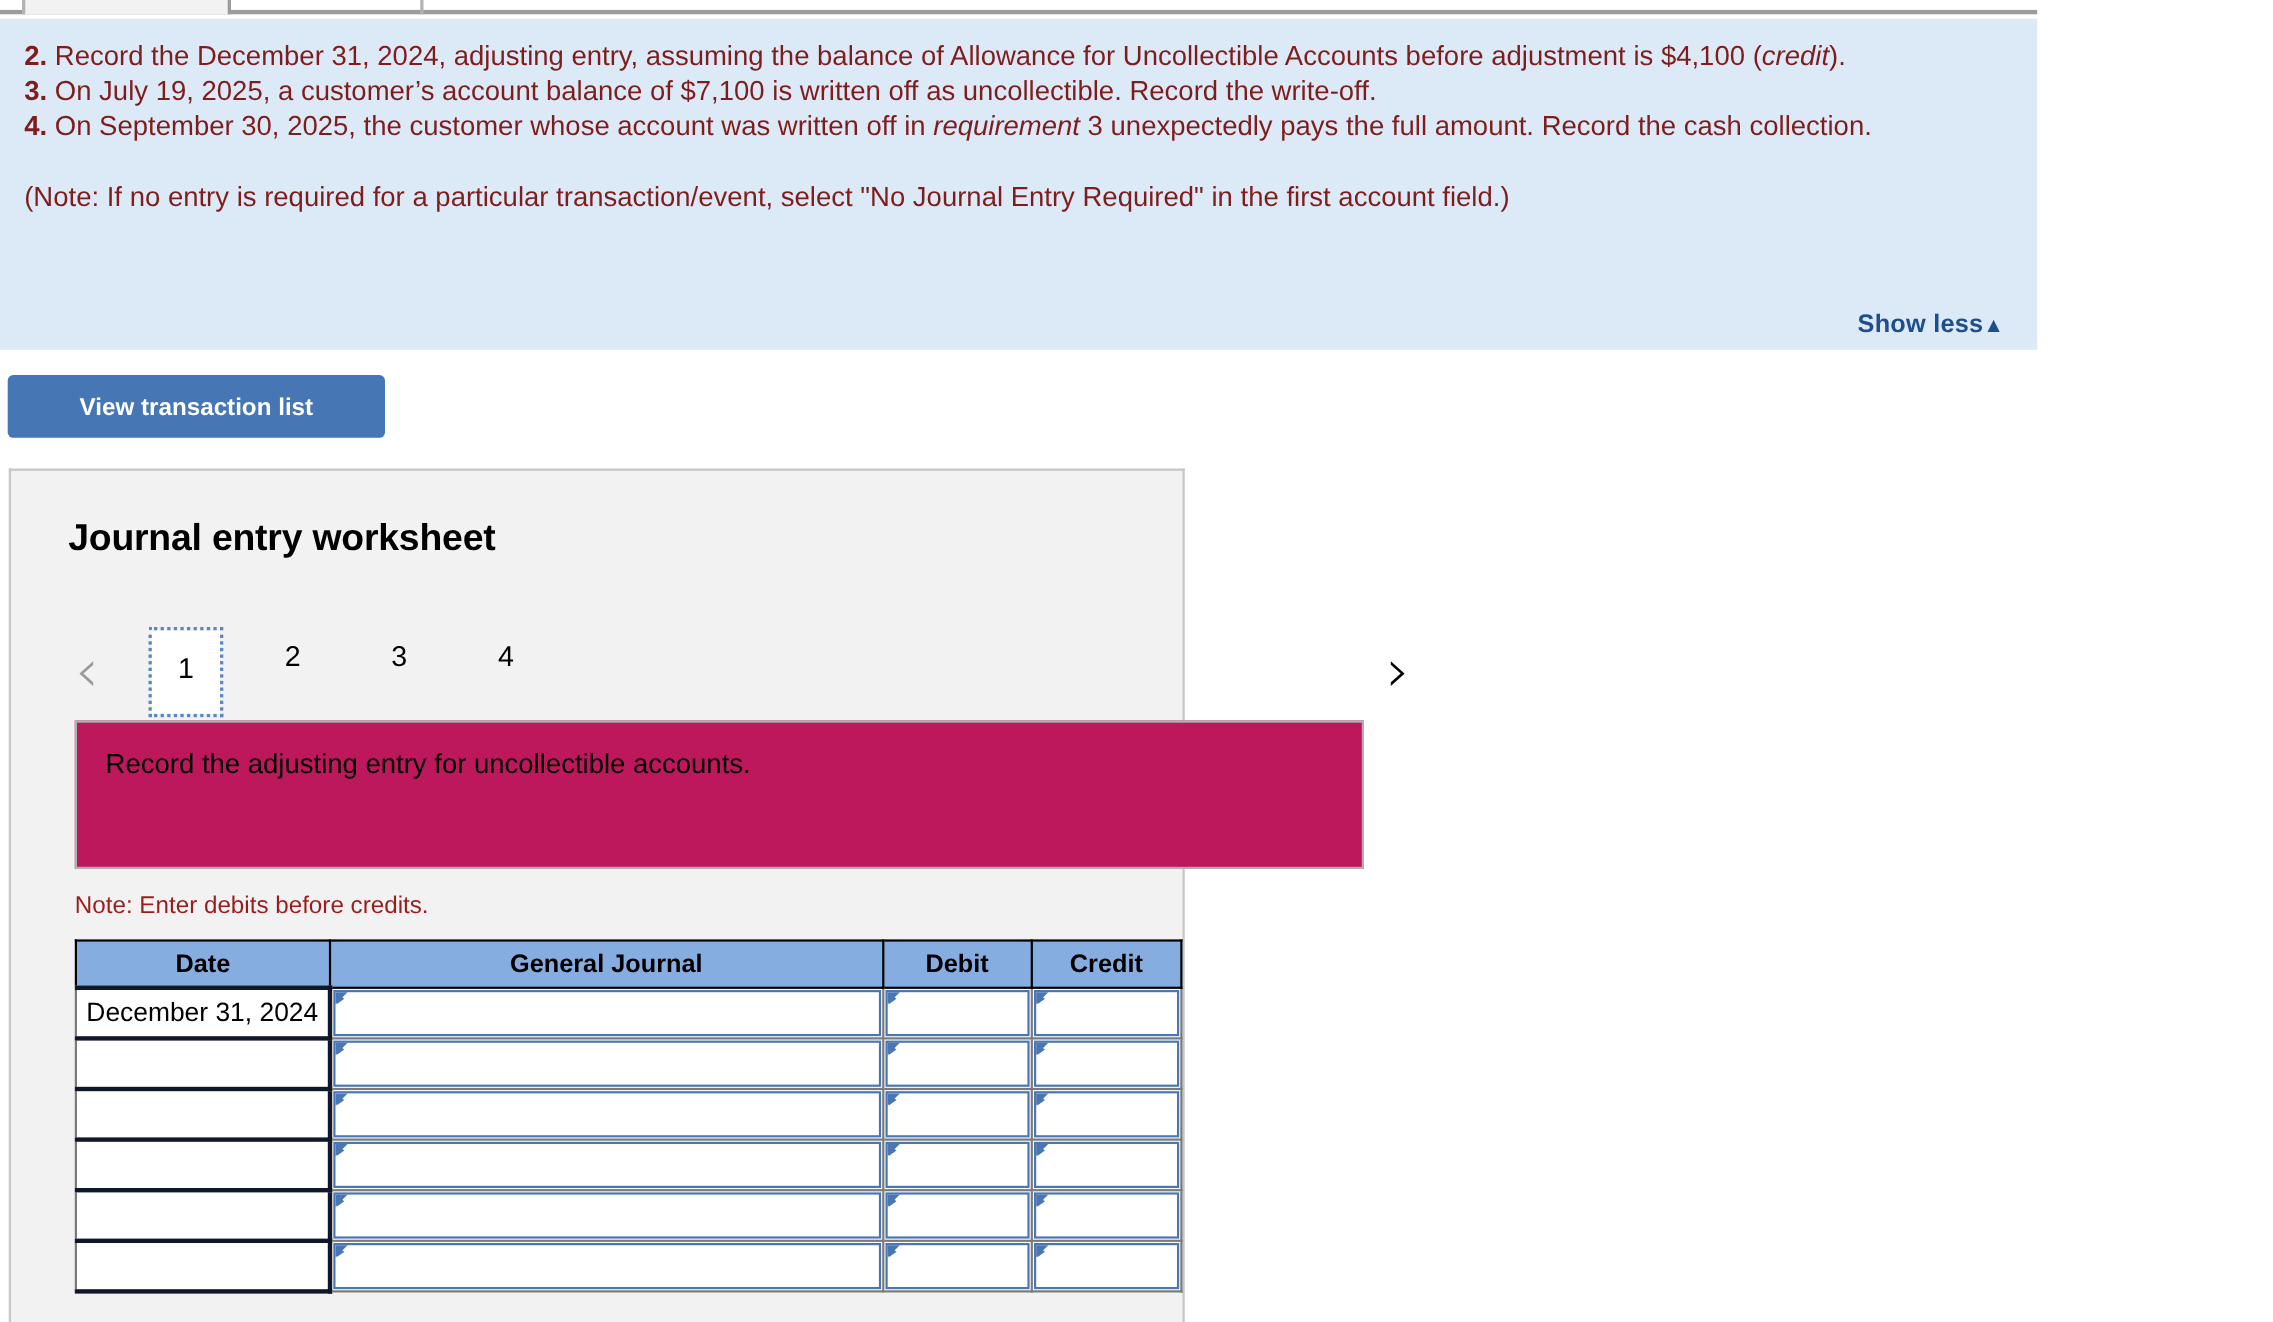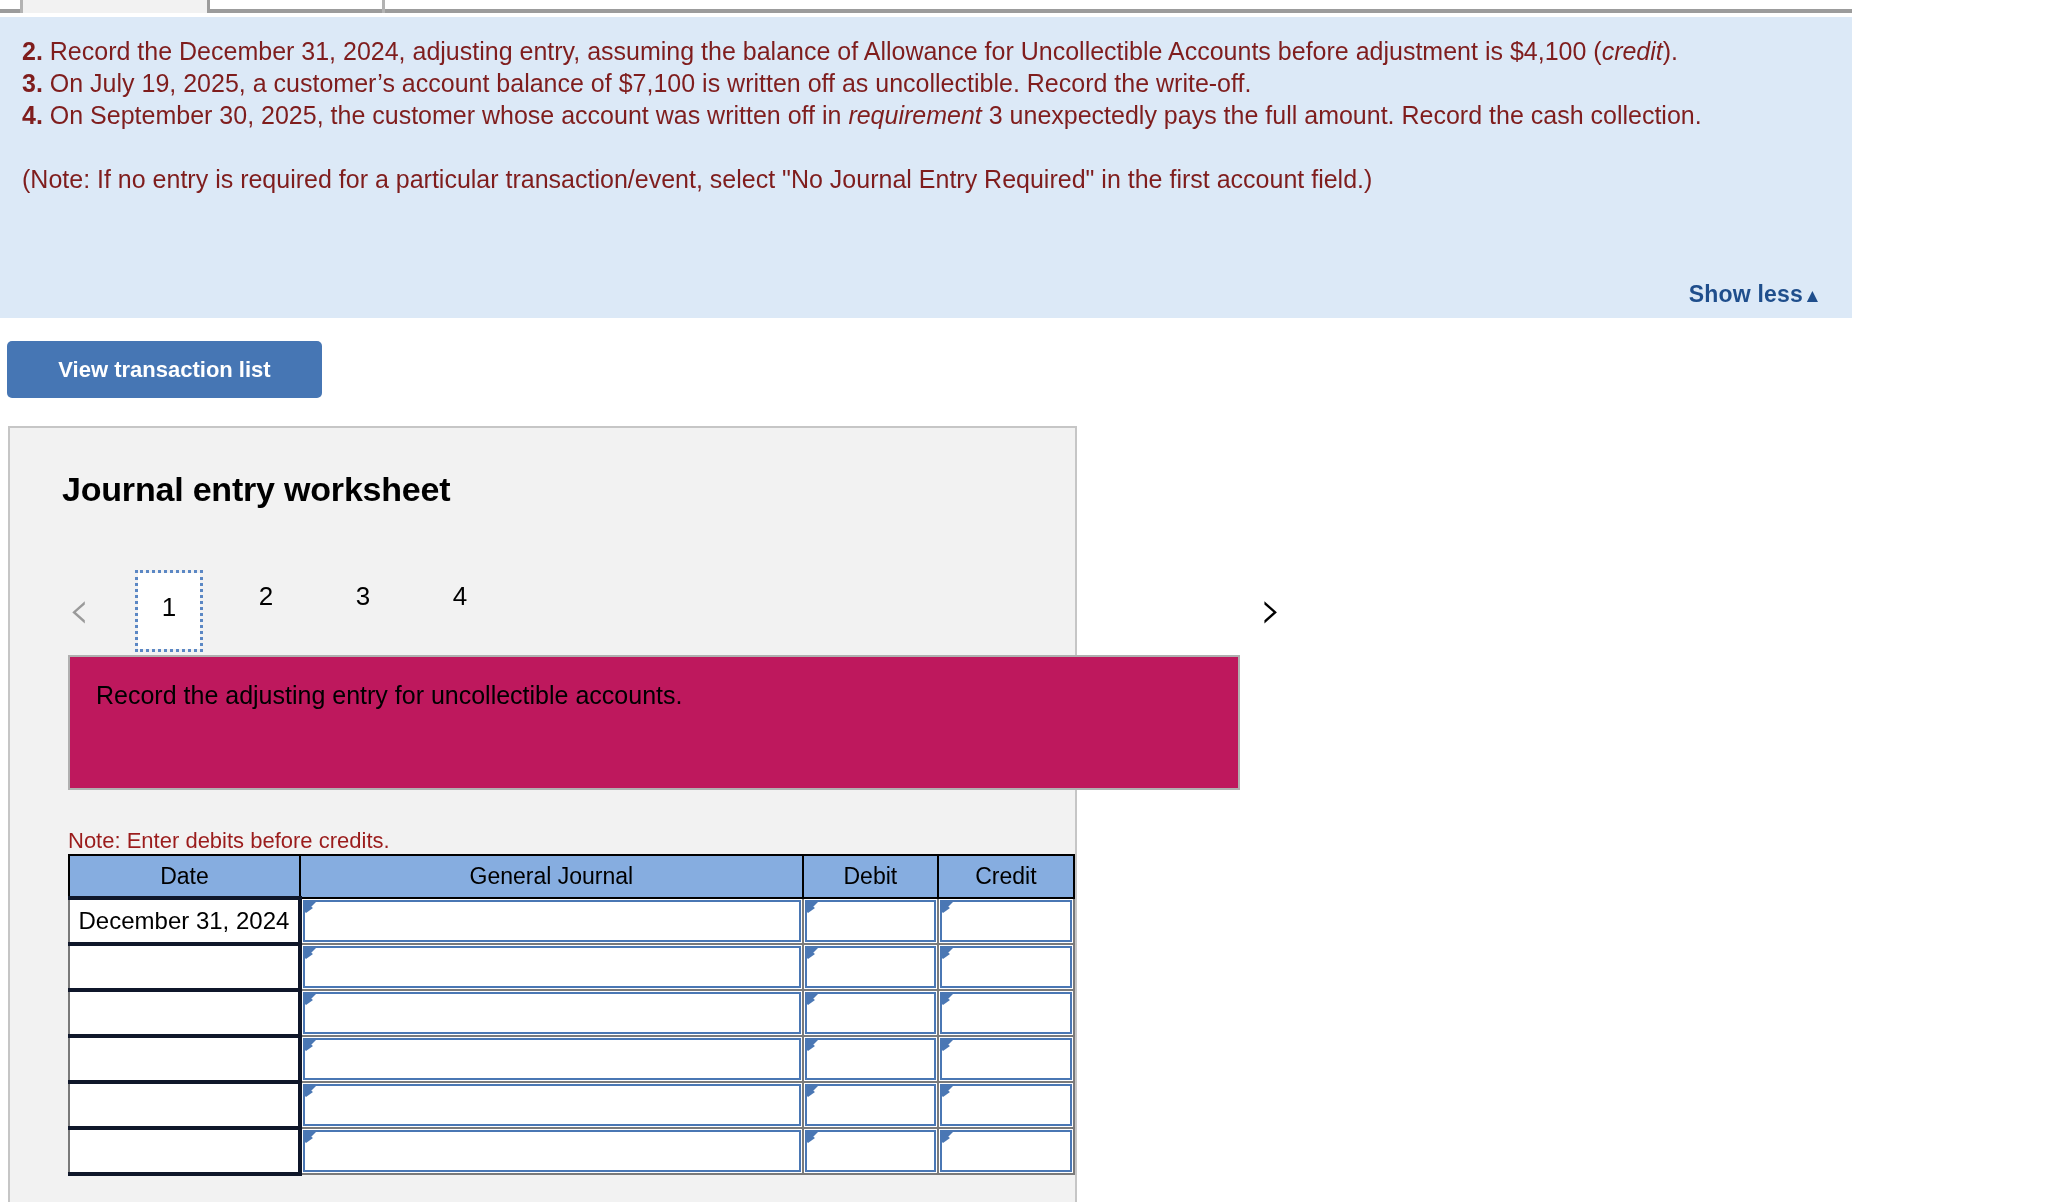--- a/index.html
+++ b/index.html
@@ -56,21 +56,21 @@
     color: #1f4e8c;
     cursor: pointer;
     letter-spacing: 0.2px;
     text-align: right;
   }
   .showless .caret { font-size: 19px; }
 
   
   .btn-view {
     position: absolute; left: 7px; top: 341px;
-    width: 315px; height: 57px;
+    width: 343px; height: 57px;
     background: #4676b4;
     border: none; border-radius: 5px;
     color: #ffffff;
     font-family: "Liberation Sans", sans-serif;
     font-size: 22px; font-weight: bold;
     cursor: pointer;
     text-align: center;
     line-height: 57px;
     padding: 0;
   }
@@ -131,33 +131,33 @@
   .descbox {
     position: absolute; left: 58px; top: 227px;
     width: 1172px; height: 135px;
     background: #be185d;
     border: 2px solid #b0b0b0;
     padding: 24px 0 0 26px;
     font-size: 25px; color: #000;
     z-index: 1;
   }
   .note-debits {
-    position: absolute; left: 58px; top: 400px;
+    position: absolute; left: 58px; top: 382px;
     font-size: 22px; color: #9b1c1c; text-align: right;
   }
 
   
   .jtable {
     position: absolute; left: 58px; top: 426px;
     border-collapse: collapse;
   }
   .jtable th {
     background: #86ade0;
     border: 2px solid #000000;
-    font-size: 23px; font-weight: normal;
+    font-size: 23px; font-weight: bold;
     color: #000; height: 43px;
     padding: 0;
   }
   .jtable th.c-date { width: 237px; }
   .jtable th.c-gj  { width: 525px; }
   .jtable th.c-deb { width: 139px; }
   .jtable th.c-cre { width: 140px; }
   .jtable td {
     border: 4px solid #0f172a;
     height: 46px;

